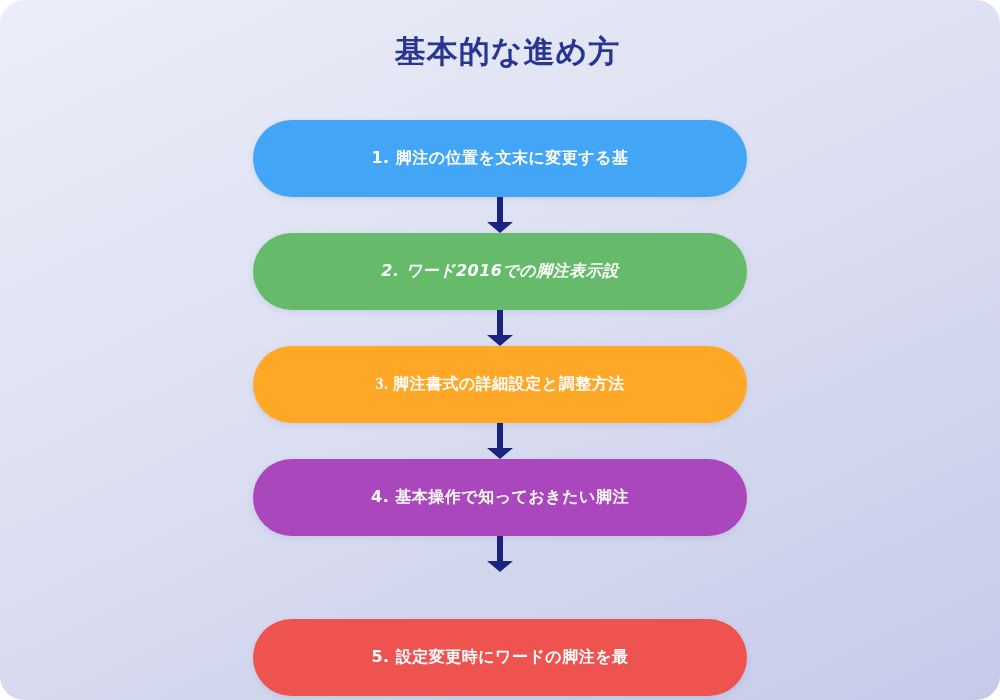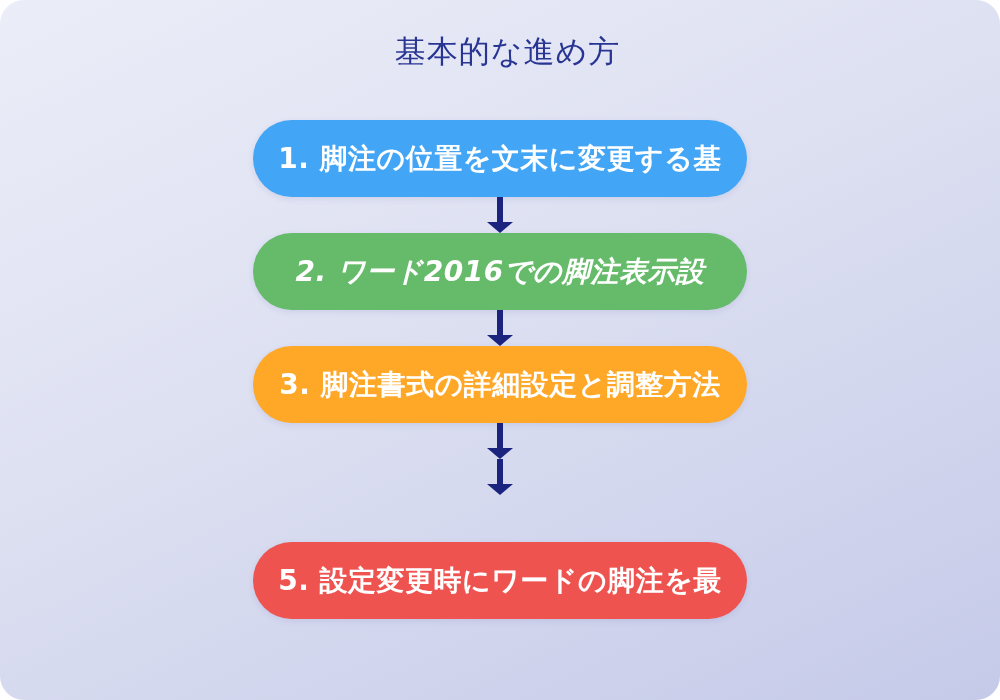--- a/index.html
+++ b/index.html
@@ -16,21 +16,21 @@
     background: linear-gradient(155deg, #ebedf8 0%, #dde0f1 45%, #c5cae9 100%);
     overflow: hidden;
     display: flex;
     flex-direction: column;
     align-items: center;
   }
   .title {
     margin: 32px 0 0 15px;
     font-size: 31px;
     line-height: 38px;
-    font-weight: 400;
+    font-weight: 700;
     color: #283593;
     letter-spacing: 1px;
     text-align: center;
   }
   .flow {
     display: flex;
     flex-direction: column;
     align-items: center;
     margin-top: 50px;
   }
@@ -38,21 +38,21 @@
     width: 494px;
     height: 77px;
     border-radius: 40px;
     display: flex;
     align-items: center;
     justify-content: center;
     box-shadow: 0 2px 6px rgba(40, 53, 147, 0.10);
   }
   .step-label {
     color: #ffffff;
-    font-size: 28px;
+    font-size: 16px;
     font-weight: 700;
     letter-spacing: 0.5px;
     text-align: center;
     white-space: nowrap;
   }
   .arrow {
     height: 36px;
     display: flex;
     flex-direction: column;
     align-items: center;
@@ -92,29 +92,32 @@
 
     <div class="step" style="background-color: rgb(102, 187, 106); font-style: italic;">
       <span class="step-label">2. ワード2016での脚注表示設</span>
     </div>
 
     <div class="arrow">
       <span class="arrow-line"></span>
       <span class="arrow-head"></span>
     </div>
 
-    <div class="step" style="background-color: rgb(255, 167, 38);">
+    <div class="step" style="background-color: rgb(255, 167, 38); font-family: Liberation Serif, serif;">
       <span class="step-label">3. 脚注書式の詳細設定と調整方法</span>
     </div>
 
     <div class="arrow">
       <span class="arrow-line"></span>
       <span class="arrow-head"></span>
     </div>
 
+    <div class="step" style="background-color: rgb(171, 71, 188);">
+      <span class="step-label">4. 基本操作で知っておきたい脚注</span>
+    </div>
 
     <div class="arrow">
       <span class="arrow-line"></span>
       <span class="arrow-head"></span>
     </div>
 
     <div class="step" style="background-color: rgb(239, 83, 80); margin-top: 47px;">
       <span class="step-label">5. 設定変更時にワードの脚注を最</span>
     </div>
 

